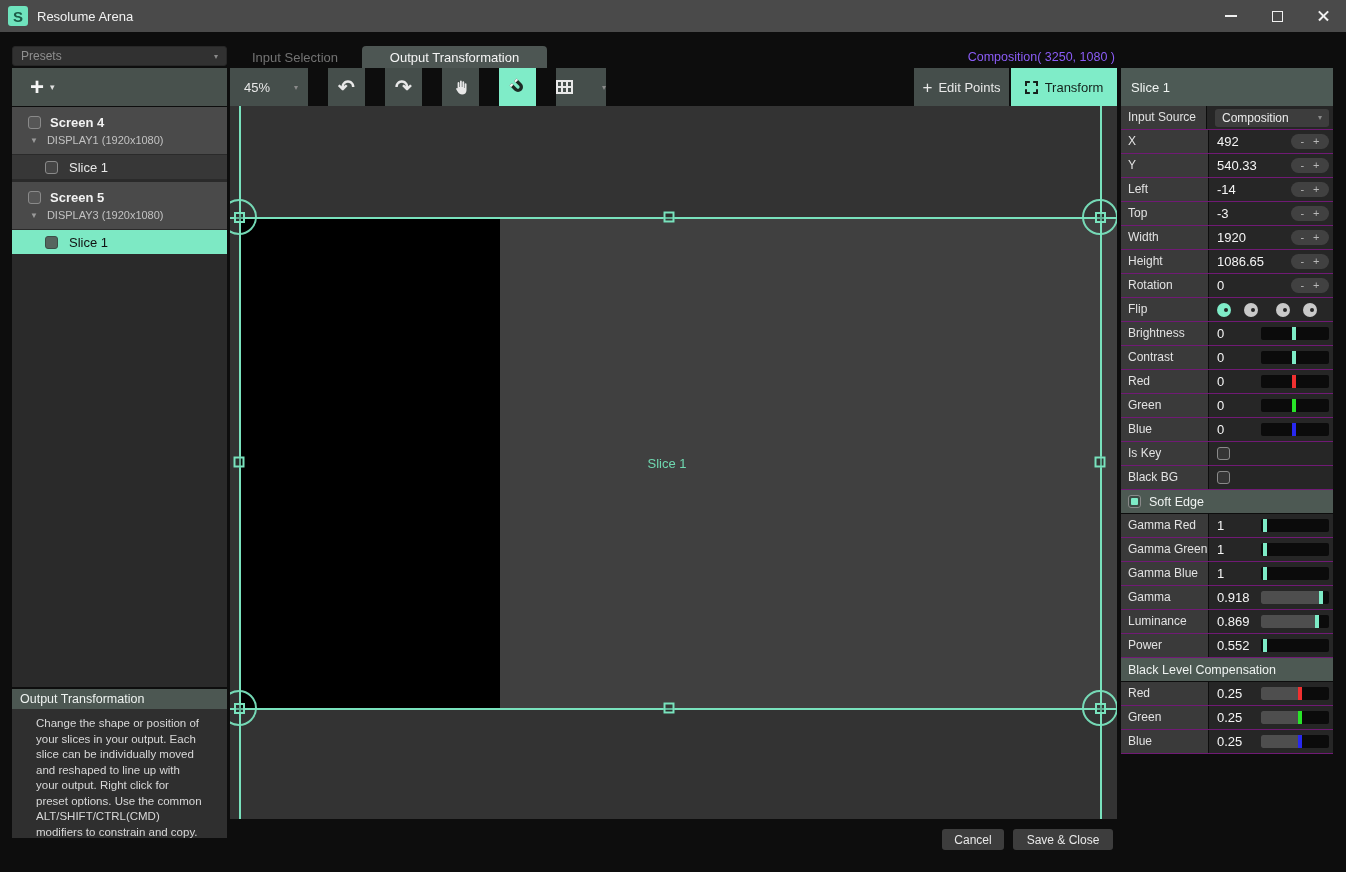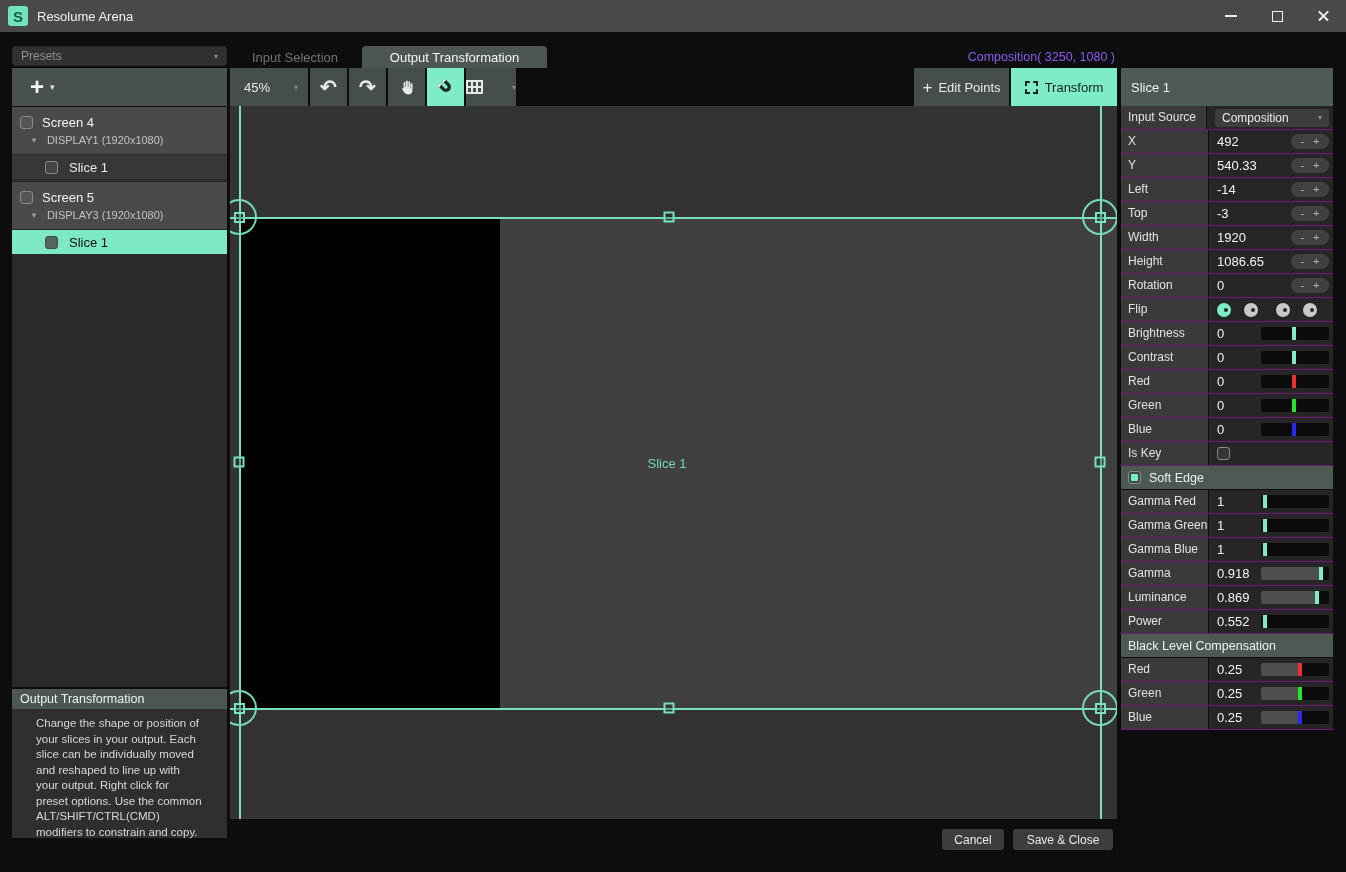--- a/index.html
+++ b/index.html
@@ -29,22 +29,22 @@
              padding:0 8px; font-size:12px; color:#8f8f8f; }
   .dd-tri { margin-left:auto; font-size:8px; color:#8a8a8a; }
   #add-row { left:12px; top:68px; width:215px; height:38px; background:#48514d;
              display:flex; align-items:center; padding-left:18px; gap:6px; }
   .plus-glyph { color:#f5f5f5; font-size:24px; font-weight:bold; line-height:20px; }
   .small-tri { color:#e0e0e0; font-size:9px; }
 
   #tree { left:12px; top:107px; width:215px; height:580px; background:#2a2a2a; }
   .group { margin-bottom:3px; }
   .group-head { background:#4a4a4a; padding:5px 0 6px 0; }
-  .g-line1 { display:flex; align-items:center; gap:9px; padding-left:8px; height:20px;
-             font-size:13px; font-weight:normal; color:#f2f2f2; }
+  .g-line1 { display:flex; align-items:center; gap:9px; padding-left:16px; height:20px;
+             font-size:13px; font-weight:bold; color:#f2f2f2; }
   .g-line2 { display:flex; align-items:center; gap:9px; padding-left:18px; height:16px;
              font-size:11px; color:#c2c2c2; }
   .tri { font-size:8px; color:#9a9a9a; }
   .cb { width:13px; height:13px; border:1px solid #8a8a8a; border-radius:3px;
         background:rgba(255,255,255,0.07); flex:none; }
   .slice-row { height:24px; background:#373737; margin-top:1px; display:flex;
                align-items:center; padding-left:33px; gap:11px; font-size:13px; color:#e8e8e8; }
   .slice-row.selected { background:#7de9c4; color:#111; }
   .slice-row.selected .cb { border-color:#3b4f47; background:#55655e; }
 
@@ -56,21 +56,21 @@
   
   #tab-input { left:230px; top:46px; width:130px; height:22px; display:flex; align-items:center;
                justify-content:center; font-size:13px; color:#737373; }
   #tab-output { left:362px; top:46px; width:185px; height:22px; background:#4d5653;
                 border-radius:4px 4px 0 0; display:flex; align-items:center; justify-content:center;
                 font-size:13px; color:#f5f5f5; }
   #comp-label { left:800px; top:46px; width:315px; height:22px; display:flex; align-items:center;
                 justify-content:flex-end; font-size:12.5px; color:#8b5cf6; }
 
   
-  #toolbar { left:230px; top:68px; width:887px; height:38px; display:flex; gap:2px; }
+  #toolbar { left:230px; top:68px; width:887px; height:38px; display:flex; gap:20px; }
   .tbtn { height:38px; background:#454e4b; display:flex; align-items:center;
           justify-content:center; color:#e8e8e8; }
   #zoom-dd { width:78px; justify-content:flex-start; padding:0 10px 0 14px; font-size:13px; gap:14px; }
   .sq { width:37px; }
   .arrow-glyph { font-size:20px; font-weight:bold; color:#e8e8e8; }
   .tbtn.active { background:#7fecc8; }
   #grid-btn { width:50px; gap:6px; }
   .grid-icon { position:relative; width:17px; height:14px; border:2px solid #e8e8e8; }
   .grid-icon i { position:absolute; background:#e8e8e8; }
   .grid-icon .v1 { left:3px; top:0; width:2px; height:100%; }
@@ -427,20 +427,26 @@
         </span>
       </div>
   </div>
 
   <div class="prow">
     <div class="plabel">Is Key</div>
     <div class="pval">
         <span class="cb"></span>
       </div>
   </div>
+  <div class="prow">
+    <div class="plabel">Black BG</div>
+    <div class="pval">
+        <span class="cb"></span>
+      </div>
+  </div>
 
   <div class="psection">
     <span class="cb checked">
         <span class="cbfill"></span>
       </span>
     <span>Soft Edge</span>
   </div>
 
   <div class="prow">
     <div class="plabel">Gamma Red</div>

